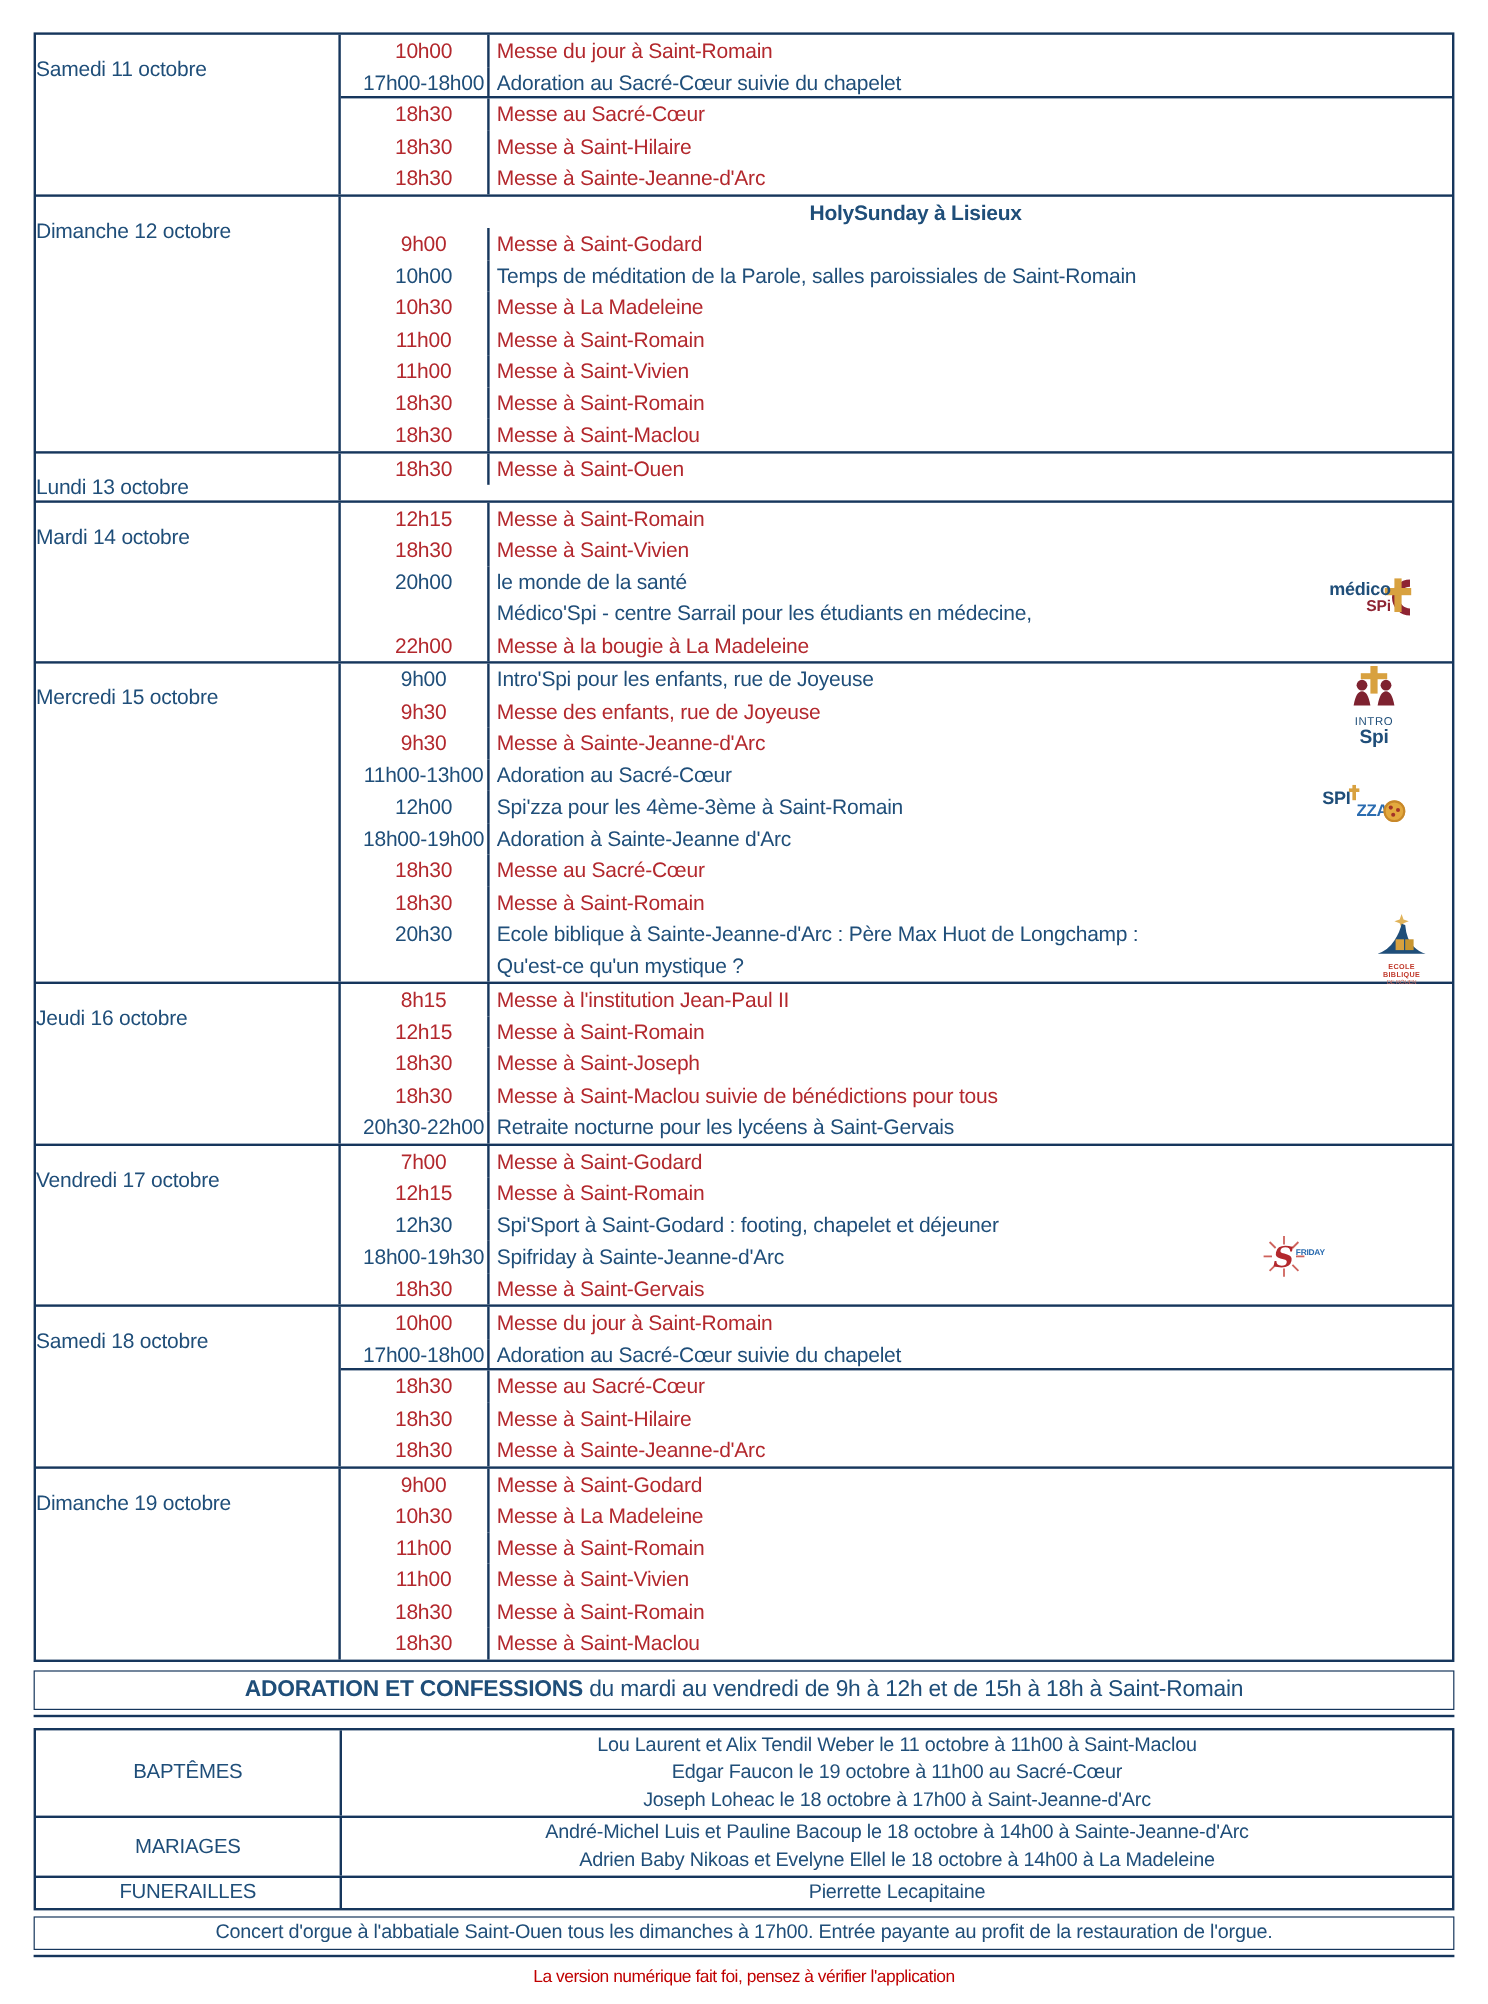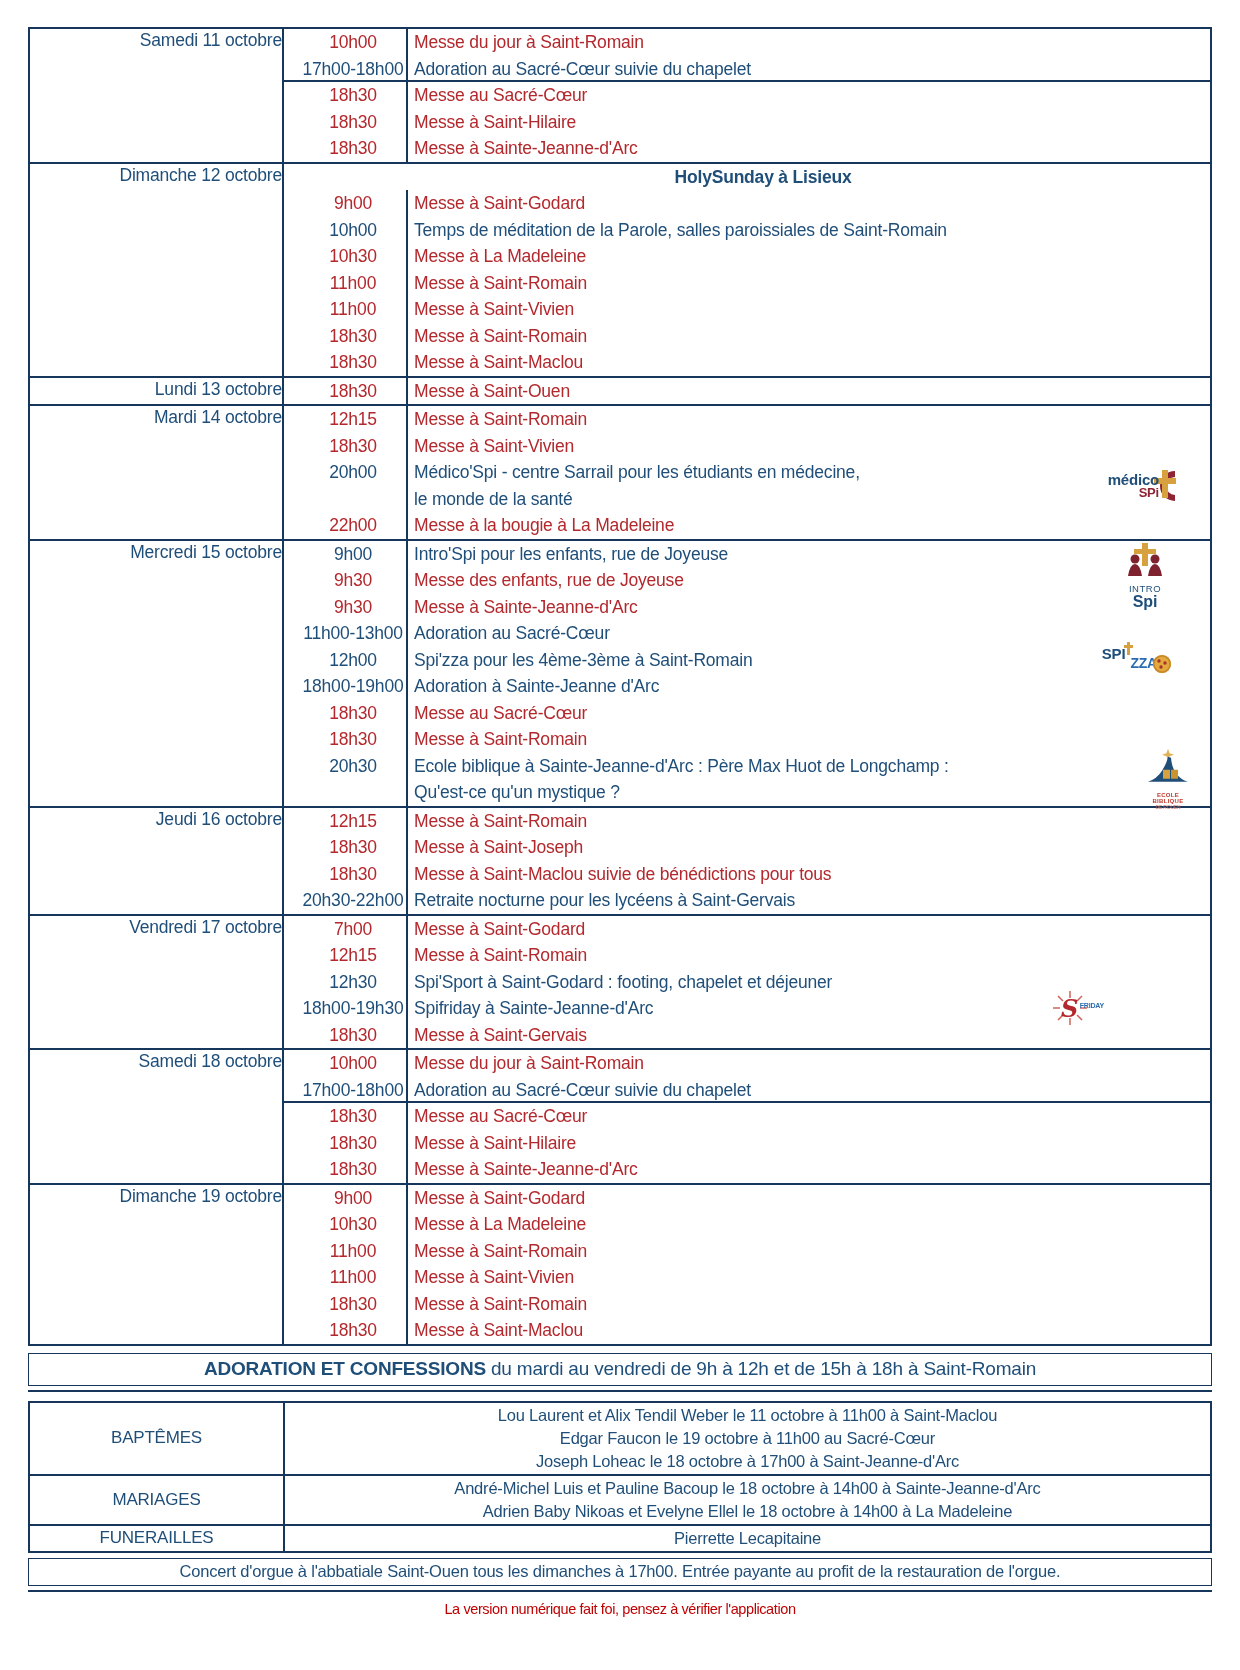--- a/index.html
+++ b/index.html
@@ -8,22 +8,22 @@
     font-family:"Liberation Sans","DejaVu Sans",sans-serif;
     letter-spacing:-0.2px;
   }
   .page{padding:27px 28px 0 28px;}
 
   
   .sched{border:2.5px solid #16365C;}
   .day{display:flex;border-top:2.5px solid #16365C;}
   .day:first-child{border-top:0;}
   .datecol{
-    flex:0 0 254px;border-right:2px solid #16365C;text-align:right;
-    font-size:17.5px;color:#1F4E79;padding-top:1px;box-sizing:border-box;
+    flex:0 0 254px;border-right:2px solid #16365C;text-align:left;
+    font-size:17.5px;color:#1F4E79;padding-top:18px;box-sizing:border-box;
   }
   .rows{flex:1;min-width:0;display:flex;flex-direction:column;}
   .r{display:flex;height:26.5px;box-sizing:border-box;}
   .r.two{height:53px;}
   .r.sep{border-bottom:2px solid #16365C;}
   .t{
     flex:0 0 124px;border-right:2px solid #16365C;text-align:center;
     font-size:17.5px;line-height:26.5px;box-sizing:border-box;padding-left:16px;
   }
   .e{flex:1;min-width:0;padding-left:6px;font-size:17.5px;line-height:26.5px;position:relative;}
@@ -158,22 +158,22 @@
             <div class="t red">12h15</div>
             <div class="e red">Messe à Saint-Romain</div>
           </div>
           <div class="r">
             <div class="t red">18h30</div>
             <div class="e red">Messe à Saint-Vivien</div>
           </div>
           <div class="r two">
             <div class="t blue">20h00</div>
             <div class="e blue">
+              <div class="ln">le monde de la santé</div>
               <div class="ln">Médico'Spi - centre Sarrail pour les étudiants en médecine,</div>
-              <div class="ln">le monde de la santé</div>
               <span class="lg lg-medico">
     <span class="mm">
                   <span class="m1">médico</span>
                   <span class="m2">SPi</span>
                 </span>
     <svg width="30" height="34" viewBox="0 0 30 34">
       <path d="M24 5 A12 12 0 1 0 24 29" fill="none" stroke="#8E2433" stroke-width="6"></path>
       <rect x="11" y="1" width="6" height="28" fill="#D8A13F"></rect>
                   <rect x="3" y="9" width="22" height="6" fill="#D8A13F"></rect>
     </svg>
@@ -257,20 +257,24 @@
                   <rect x="26" y="21" width="7" height="9" fill="#C8952F"></rect>
     </svg>
     <span class="eb1">ECOLE BIBLIQUE</span><span class="eb2">DE ROUEN</span></span>
             </div>
           </div>
         </div>
       </div>
       <div class="day">
         <div class="datecol">Jeudi 16 octobre</div>
         <div class="rows">
+          <div class="r">
+            <div class="t red">8h15</div>
+            <div class="e red">Messe à l'institution Jean-Paul II</div>
+          </div>
           <div class="r">
             <div class="t red">12h15</div>
             <div class="e red">Messe à Saint-Romain</div>
           </div>
           <div class="r">
             <div class="t red">18h30</div>
             <div class="e red">Messe à Saint-Joseph</div>
           </div>
           <div class="r">
             <div class="t red">18h30</div>

